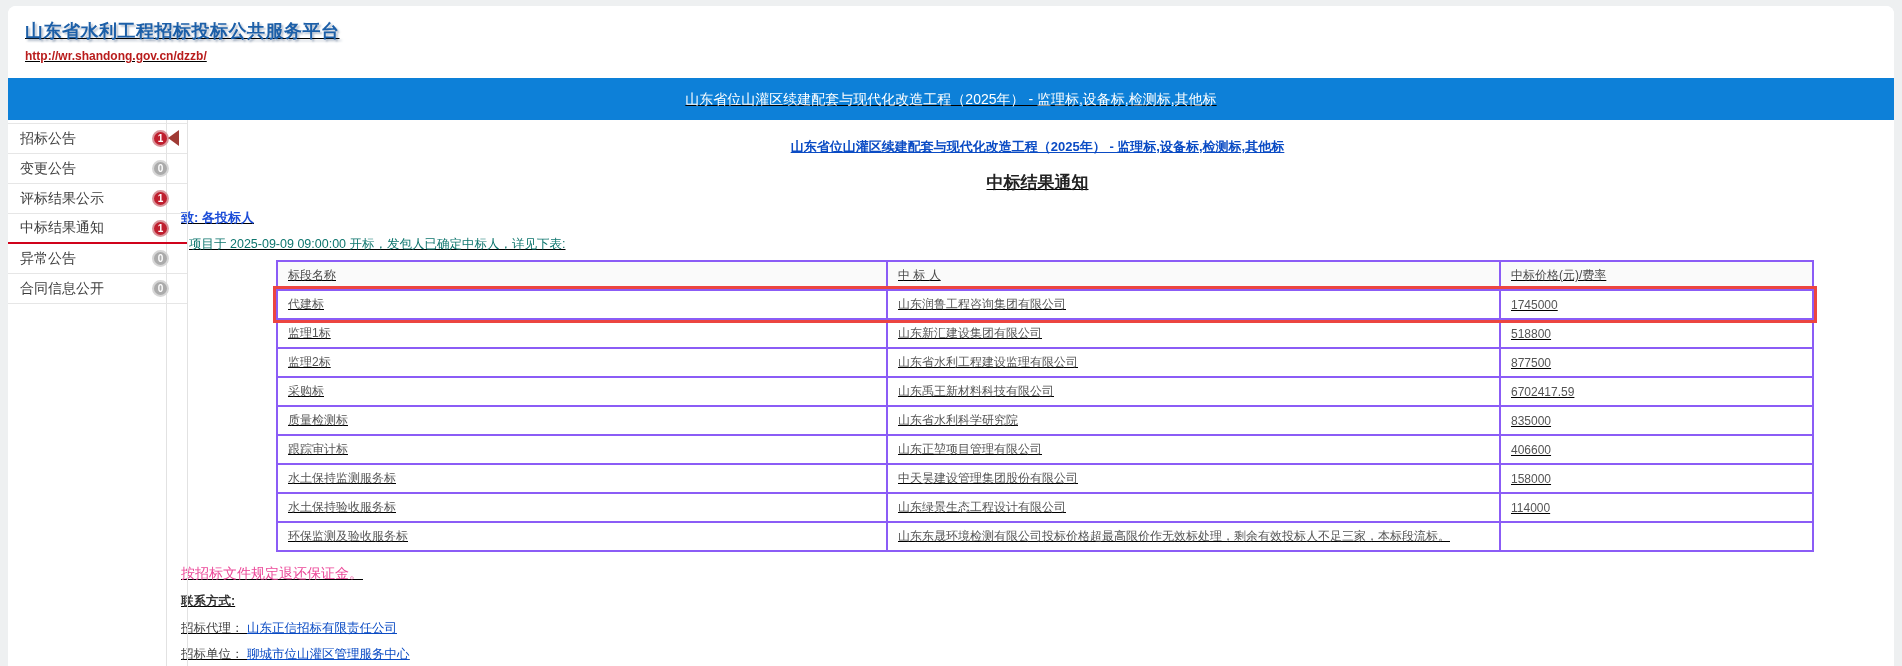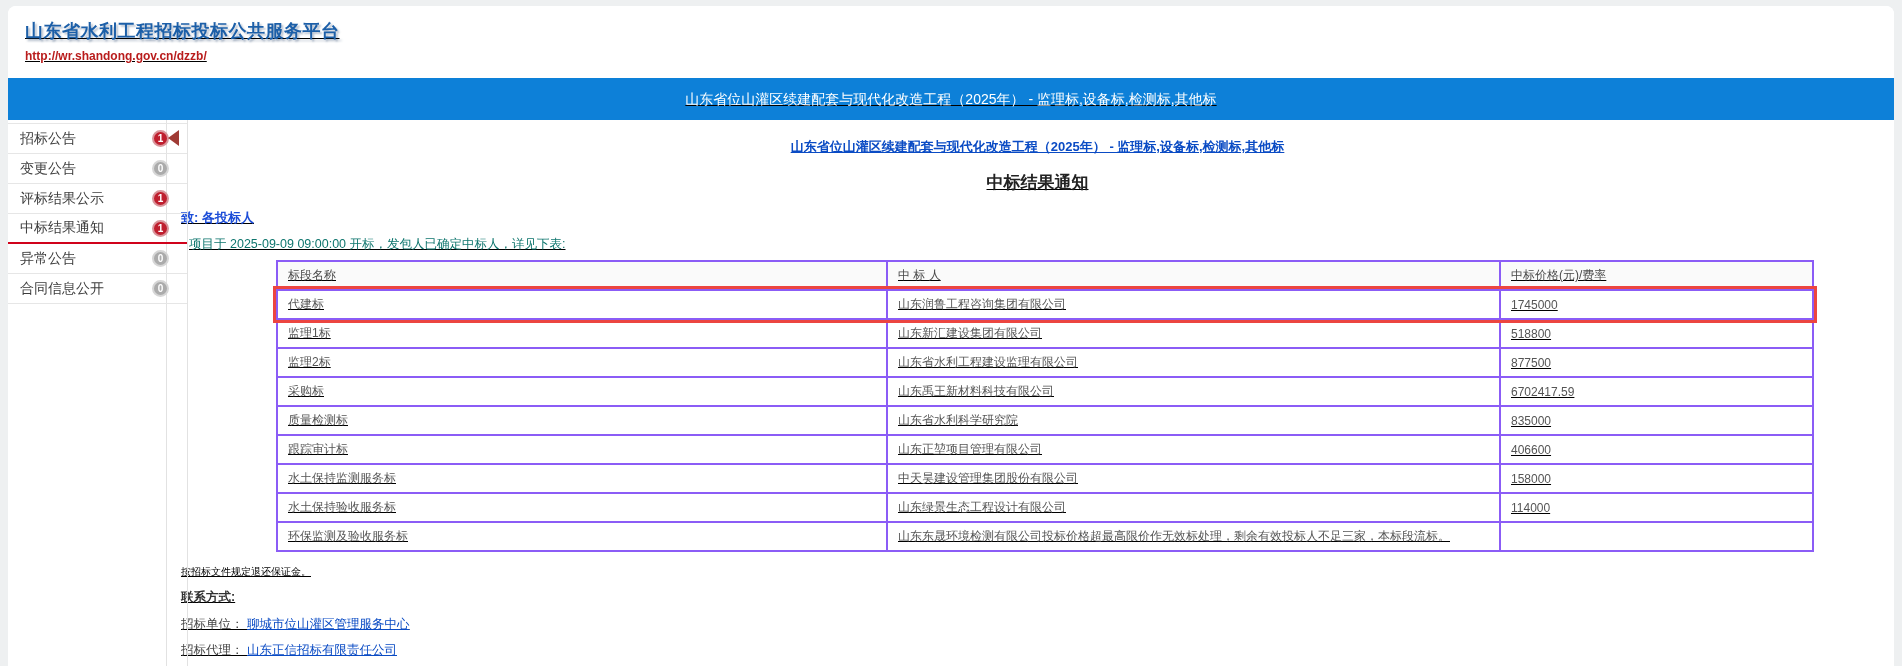--- a/index.html
+++ b/index.html
@@ -47,21 +47,21 @@
 
   table.results { border-collapse: collapse; margin: 7px 0 0 95px; width: 1536px;
                   font-size: 12px; color: #555; table-layout: fixed; }
   .results col.c1 { width: 610px; } .results col.c2 { width: 613px; } .results col.c3 { width: 313px; }
   .results th, .results td { border: 2px solid #8b5cf6; height: 29px; padding: 0 10px;
                              text-align: left; font-weight: normal; vertical-align: middle;
                              overflow: hidden; white-space: nowrap; }
   .results th { background: #fafafa; color: #4a4a4a; }
   tr.highlight { outline: 3px solid #ec4540; outline-offset: 1px; }
 
-  .deposit-note { margin-top: 13px; font-size: 10px; color: #000000; }
+  .deposit-note { margin-top: 13px; font-size: 14px; color: #ec4899; }
   .contact-heading { margin-top: 10px; font-size: 12.5px; font-weight: bold; color: #333; }
   .contact-line { margin-top: 10px; font-size: 12.5px; color: #444; height: 16px; }
   .contact-line .c-label { color: #444; }
   .contact-line a { color: #0a4bc4; text-decoration: underline; cursor: pointer; }
 </style>
 </head>
 <body>
 
 <div class="page-panel">
 
@@ -177,19 +177,19 @@
               <td></td>
             </tr>
           </tbody>
       </table>
 
       <div class="deposit-note">按招标文件规定退还保证金。</div>
 
       <div class="contact-heading">联系方式:</div>
 
       <div>
+          <div class="contact-line"><span class="c-label">招标代理： </span><a>山东正信招标有限责任公司</a></div>
           <div class="contact-line"><span class="c-label">招标单位： </span><a>聊城市位山灌区管理服务中心</a></div>
-          <div class="contact-line"><span class="c-label">招标代理： </span><a>山东正信招标有限责任公司</a></div>
         </div>
 
     </div>
   </div>
 </div>
 
 </body></html>

